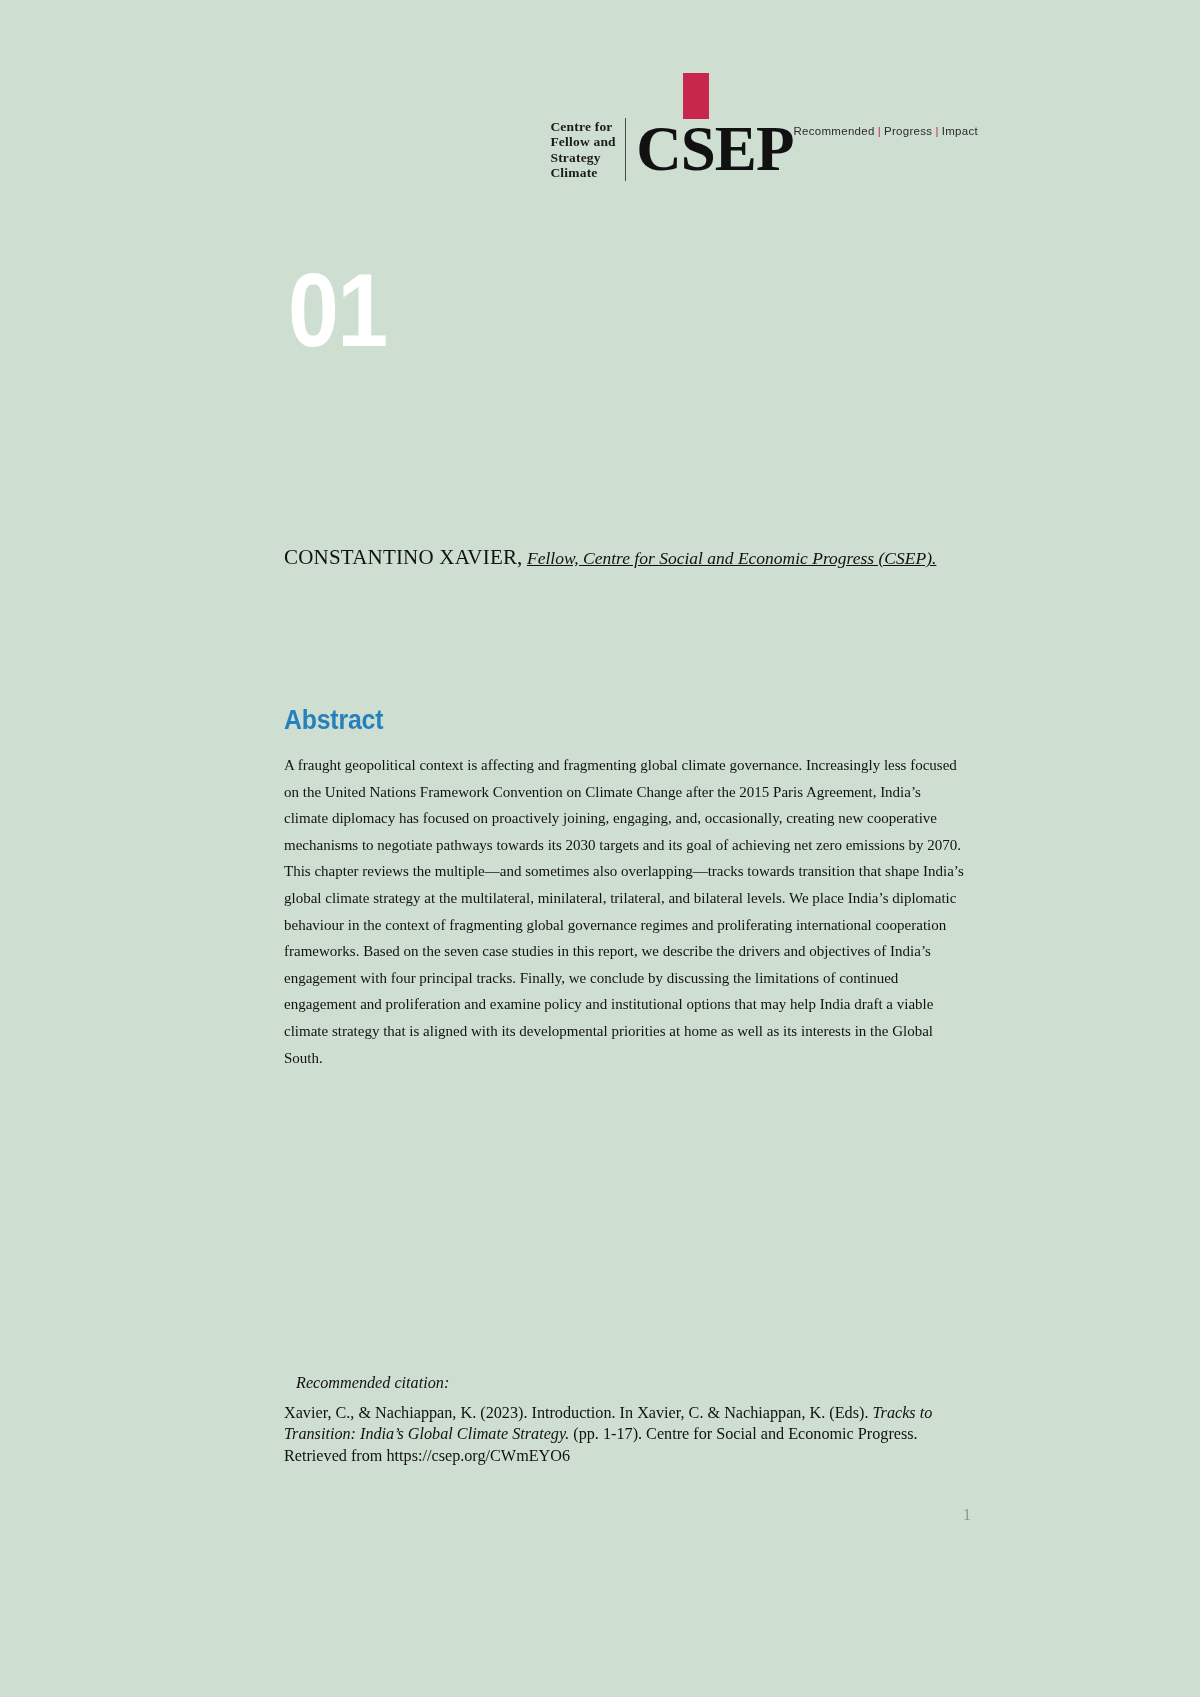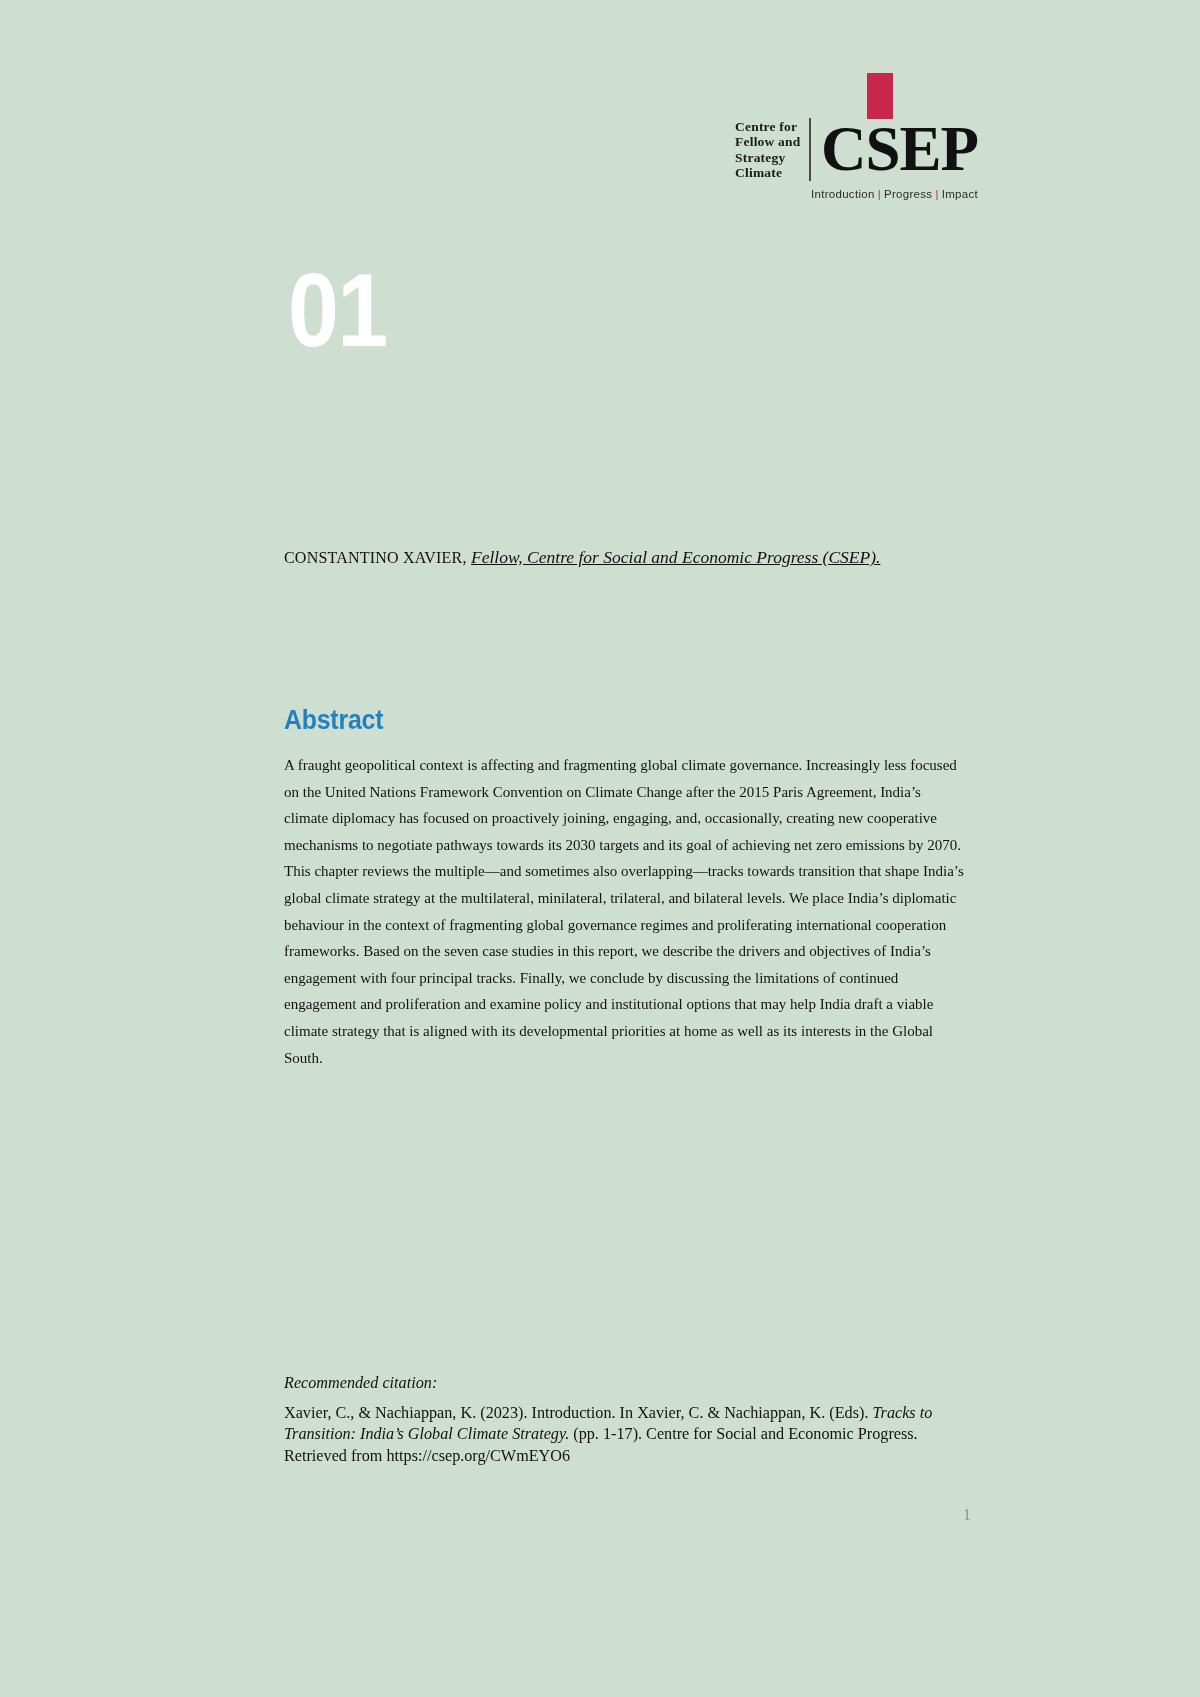--- a/index.html
+++ b/index.html
@@ -22,22 +22,21 @@
     height: 1697px;
     box-sizing: border-box;
   }
 
   
   .logo-block {
     position: absolute;
     top: 118px;
     right: 222px;
     display: flex;
-    flex-direction: column;
-    align-items: flex-end;
+    align-items: flex-start;
   }
   .logo-main {
     display: flex;
     align-items: center;
   }
   .logo-words {
     font-family: "Liberation Serif", serif;
     font-weight: bold;
     font-size: 13.5px;
     line-height: 15.5px;
@@ -136,21 +135,21 @@
   .author-line {
     font-family: "Liberation Serif", serif;
     font-size: 17.5px;
     line-height: 22px;
     color: #111111;
     margin-bottom: 9px;
   }
   .author-name {
     font-variant: small-caps;
     text-transform: uppercase;
-    font-size: 16px;
+    font-size: 21px;
     letter-spacing: 0.2px;
     margin-top: 17px;
   }
   .author-aff {
     font-style: italic;
     text-decoration: underline;
   }
 
   
   .abstract-heading {
@@ -185,20 +184,21 @@
     top: 1373px;
     width: 690px;
     font-family: "Liberation Serif", serif;
     font-size: 16.2px;
     line-height: 21.5px;
     color: #121212;
   }
   .citation-label {
     font-style: italic;
     margin-bottom: 8px;
+    margin-left: 12px;
   }
   .citation-text .it { font-style: italic; }
 
   
   .page-number {
     position: absolute;
     left: 963px;
     top: 1506px;
     font-family: "Liberation Serif", serif;
     font-size: 16px;
@@ -220,21 +220,21 @@
       </div>
       <div class="logo-divider"></div>
       <div class="logo-mark">
         <span>C</span>
         <span class="accent-wrap"><span class="glyph">S</span></span>
         <span>E</span>
         <span>P</span>
       </div>
     </div>
     <div class="logo-tagline">
-      <span>Introduction</span><span class="sep">|</span><span>Progress</span><span class="sep">|</span><span>Impact</span>
+      <span>Recommended</span><span class="sep">|</span><span>Progress</span><span class="sep">|</span><span>Impact</span>
     </div>
   </div>
 
   <div class="chapter-number">01</div>
 
 
   <div class="authors">
     <div class="author-line">
       <span class="author-name">Constantino Xavier,</span>
       <span class="author-aff">Fellow, Centre for Social and Economic Progress (CSEP).</span>

